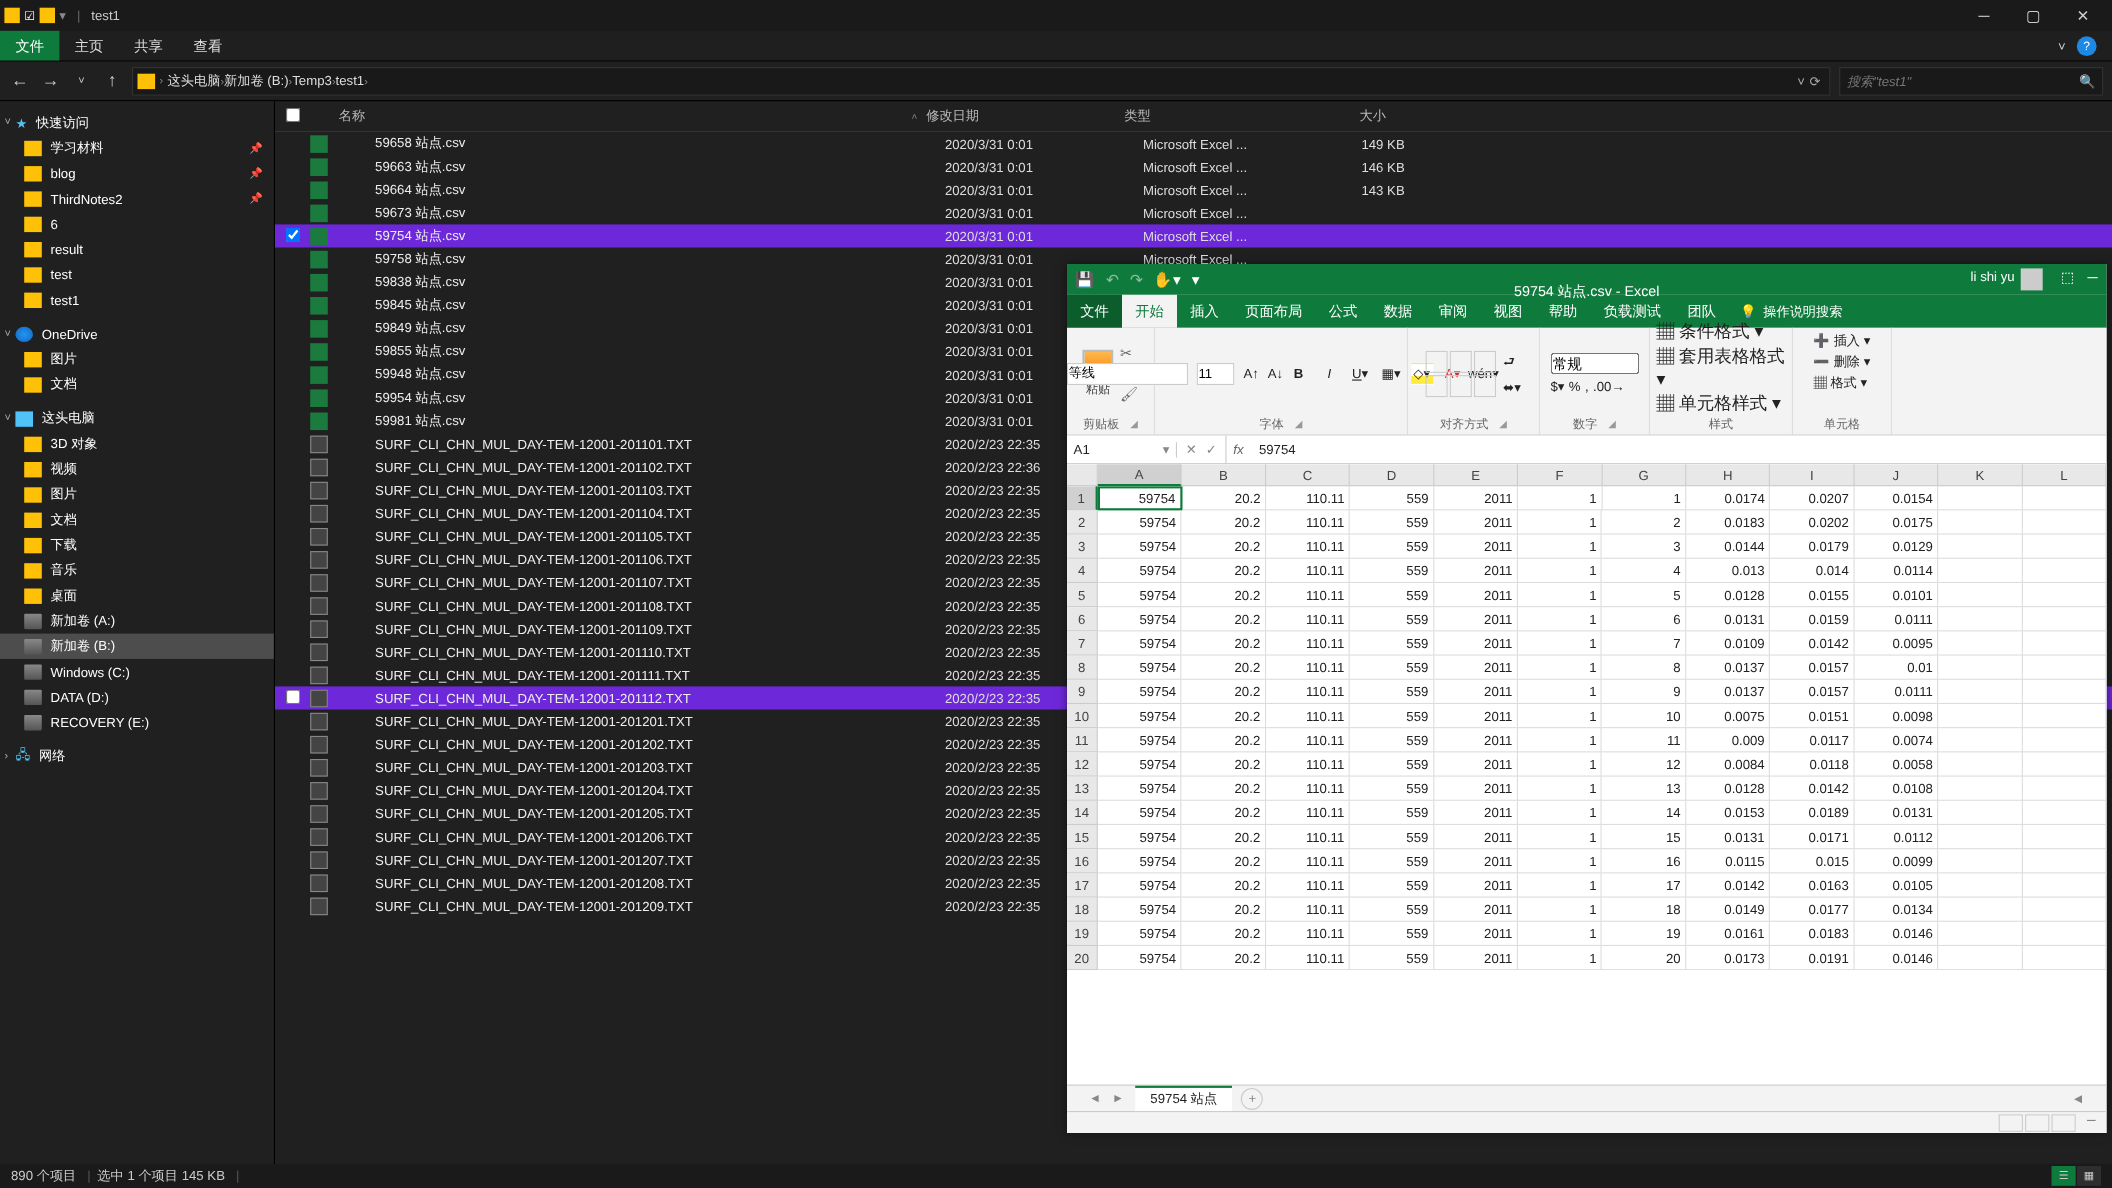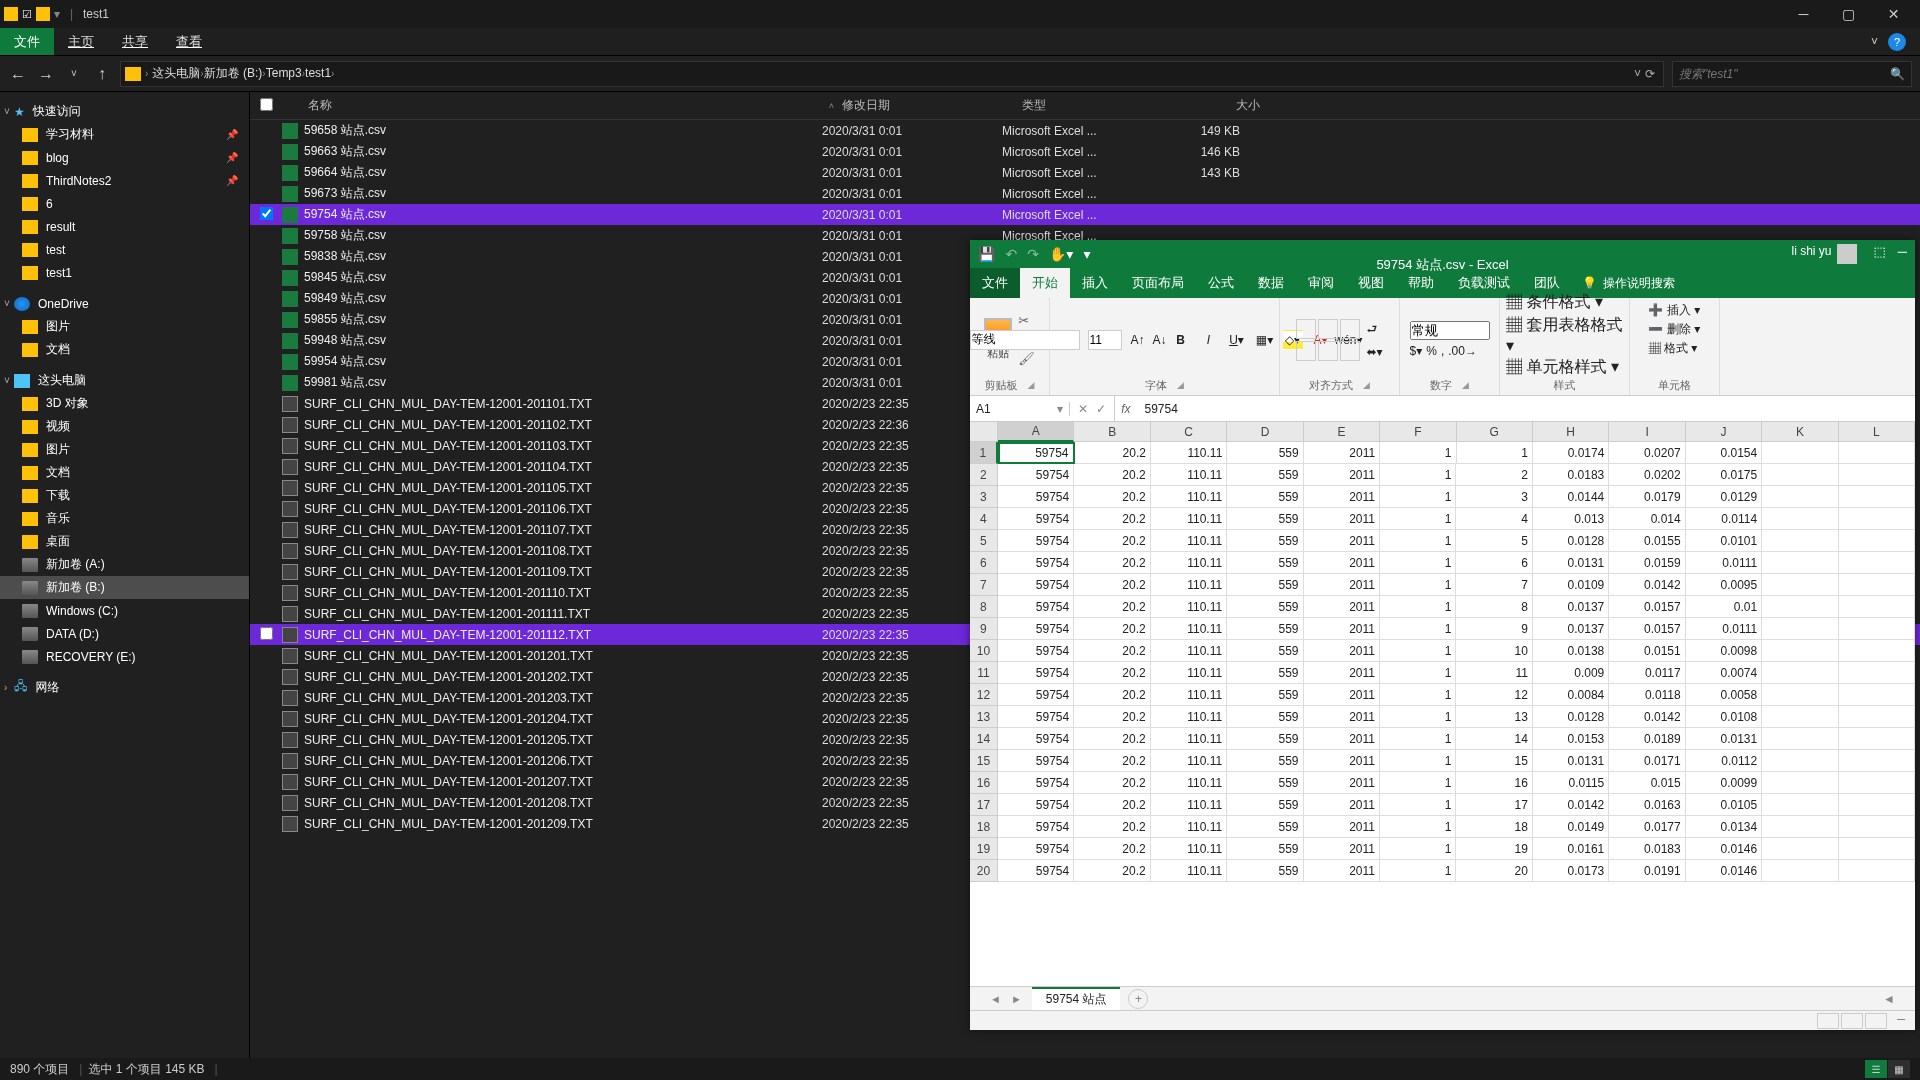--- a/index.html
+++ b/index.html
@@ -57,21 +57,21 @@
 .col.date { width: 180px; }
 .col.type { width: 150px; }
 .col.size { width: 100px; text-align: right; padding-right: 12px; }
 .rows { overflow: hidden; }
 .row { height: 21px; display: flex; align-items: center; font-size: 12px; color: #eee; }
 .row.sel { background: #6d28d9; }
 .row .chk { width: 32px; text-align: center; color: #fff; font-size: 11px; }
 .row .ficon { width: 16px; height: 16px; margin-right: 6px; display: inline-flex; align-items: center; justify-content: center; font-size: 9px; color: #fff; }
 .ficon.csv { background: #1b7a3d; }
 .ficon.txt { background: #444; border: 1px solid #888; }
-.row .fname { flex: 0 0 518px; white-space: nowrap; overflow: hidden; }
+.row .fname { flex: 0 0 518px; white-space: nowrap; overflow: hidden; margin-left: 37px; }
 .row .fdate { flex: 0 0 180px; color: #ddd; }
 .row .ftype { flex: 0 0 150px; color: #ddd; white-space: nowrap; overflow: hidden; }
 .row .fsize { flex: 0 0 100px; text-align: right; padding-right: 12px; color: #ddd; }
 
 
 .status { position: absolute; bottom: 0; left: 0; right: 0; height: 22px; background: #1a1a1a; display: flex; align-items: center; padding: 0 10px; color: #ccc; font-size: 12px; }
 .status .seg { margin-right: 4px; }
 .status .sep { color: #555; margin: 0 6px; }
 .status .view-btns { margin-left: auto; display: flex; gap: 1px; }
 .status .vb { width: 22px; height: 18px; background: #2e2e2e; display: flex; align-items: center; justify-content: center; font-size: 10px; color: #ccc; }
@@ -148,21 +148,21 @@
   </div>
   <div class="win-btns">
     <div class="win-btn">─</div>
     <div class="win-btn">▢</div>
     <div class="win-btn">✕</div>
   </div>
 </div>
 
 <div class="ribbon">
   <div class="file-tab">文件</div>
-  <div id="explorer-tabs" style="display: flex; text-decoration: underline;">
+  <div id="explorer-tabs" style="display: flex;">
       <div class="tab">主页</div>
       <div class="tab">共享</div>
       <div class="tab">查看</div>
     </div>
   <div class="drop">
     <span>˅</span>
     <span class="help">?</span>
   </div>
 </div>
 
@@ -915,21 +915,21 @@
         </div>
         <div class="grow">
           <div class="rh">10</div>
           <div class="cell">59754</div>
           <div class="cell">20.2</div>
           <div class="cell">110.11</div>
           <div class="cell">559</div>
           <div class="cell">2011</div>
           <div class="cell">1</div>
           <div class="cell">10</div>
-          <div class="cell">0.0138</div>
+          <div class="cell">0.0075</div>
           <div class="cell">0.0151</div>
           <div class="cell">0.0098</div>
           <div class="cell"></div>
           <div class="cell"></div>
         </div>
         <div class="grow">
           <div class="rh">11</div>
           <div class="cell">59754</div>
           <div class="cell">20.2</div>
           <div class="cell">110.11</div>

